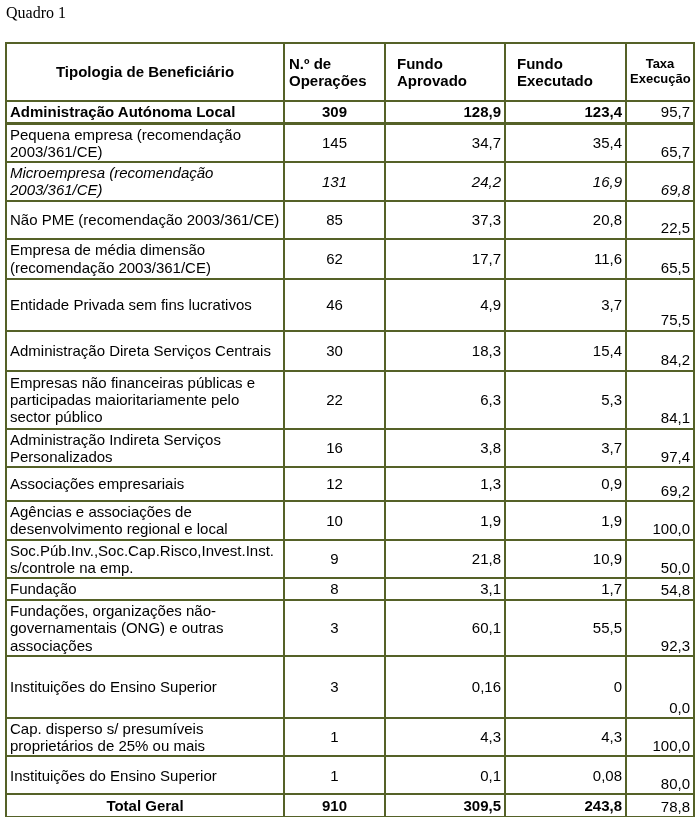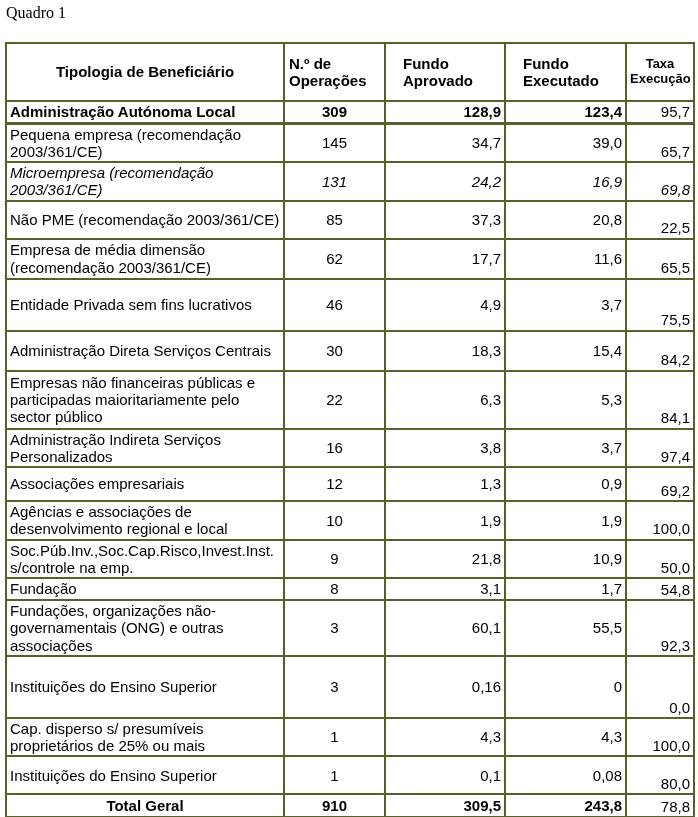--- a/index.html
+++ b/index.html
@@ -40,21 +40,21 @@
     padding: 1px 3px;
     font-size: 15px;
     line-height: 1.15;
     overflow: hidden;
   }
   
   thead tr { height: 58px; }
   thead th { font-weight: bold; vertical-align: middle; border-bottom-width: 3px; }
   thead th.c-tipologia { text-align: center; }
   thead th.c-ops { text-align: left; padding-left: 4px; }
-  thead th.c-aprovado, thead th.c-executado { text-align: left; padding-left: 17px; }
+  thead th.c-aprovado, thead th.c-executado { text-align: left; padding-left: 11px; }
   thead th.c-taxa { text-align: center; font-size: 13px; }
   
   td.c-tipologia { text-align: left; vertical-align: middle; overflow-wrap: break-word; word-wrap: break-word; }
   td.c-ops { text-align: center; vertical-align: middle; }
   td.c-aprovado, td.c-executado { text-align: right; vertical-align: middle; padding-right: 5px; }
   td.c-taxa { text-align: right; vertical-align: bottom; padding-right: 6px; padding-bottom: 3px; font-size: 14px; }
   tr.bold-row td { font-weight: bold; }
   tr.bold-row td.c-taxa { font-weight: normal; }
   tbody tr:first-child td { border-bottom-width: 3px; }
   
@@ -111,21 +111,21 @@
     <td class="c-tipologia">Administração Autónoma Local</td>
     <td class="c-ops">309</td>
     <td class="c-aprovado">128,9</td>
     <td class="c-executado">123,4</td>
     <td class="c-taxa">95,7</td>
   </tr>
         <tr>
     <td class="c-tipologia">Pequena empresa (recomendação 2003/361/CE)</td>
     <td class="c-ops">145</td>
     <td class="c-aprovado">34,7</td>
-    <td class="c-executado">39,0</td>
+    <td class="c-executado">35,4</td>
     <td class="c-taxa">65,7</td>
   </tr>
         <tr>
     <td class="c-tipologia">Microempresa (recomendação 2003/361/CE)</td>
     <td class="c-ops">131</td>
     <td class="c-aprovado">24,2</td>
     <td class="c-executado">16,9</td>
     <td class="c-taxa">69,8</td>
   </tr>
         <tr>

